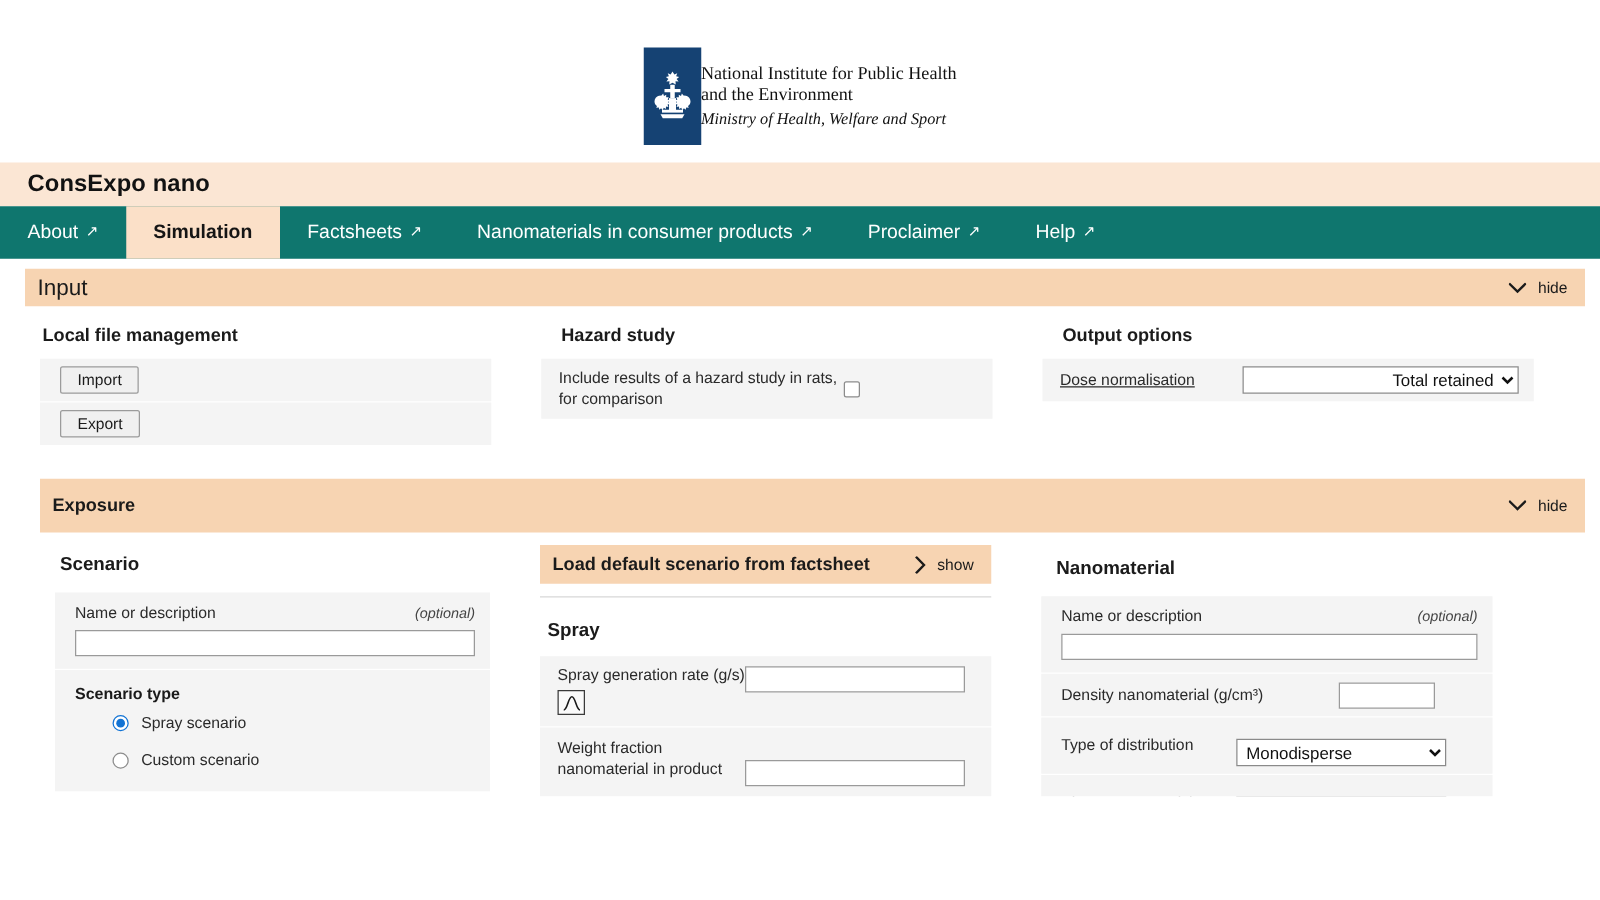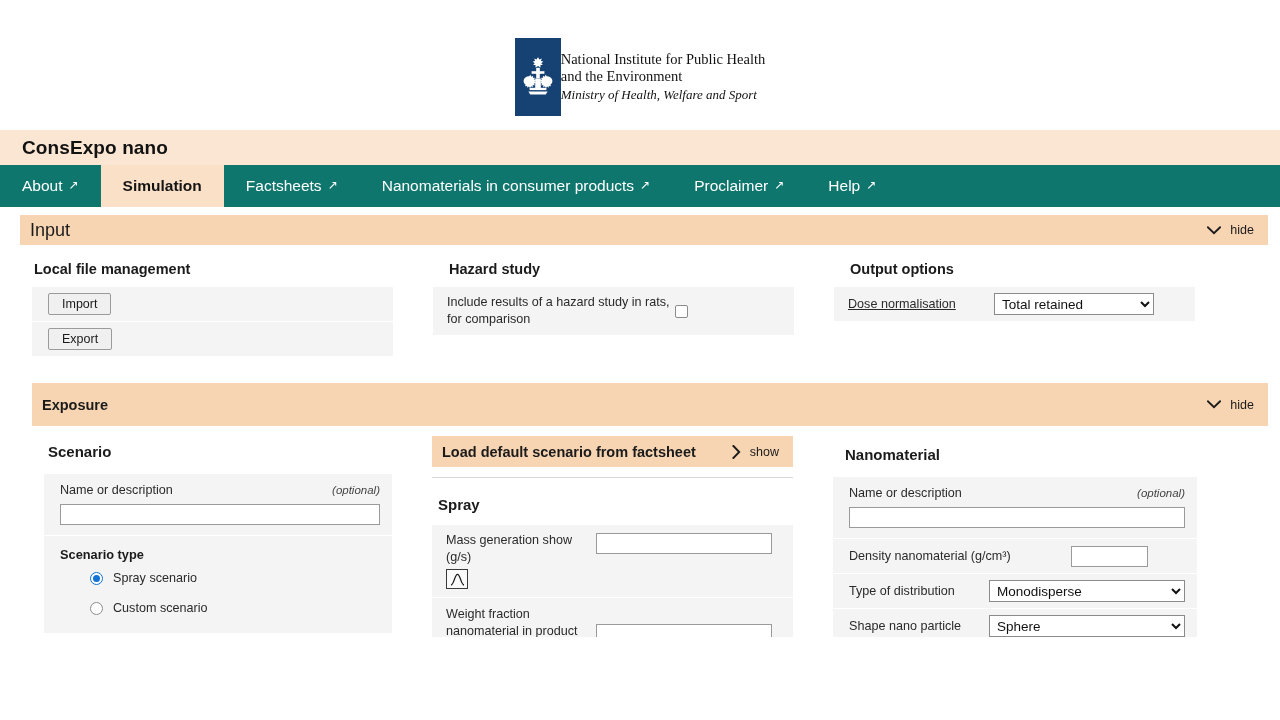--- a/index.html
+++ b/index.html
@@ -238,22 +238,22 @@
   select.sel {
     font-family: "Liberation Sans", sans-serif;
     font-size: 13.5px;
     height: 22px;
     border: 1px solid #8a8a8a;
     background: #ffffff;
     color: #111111;
     box-sizing: border-box;
     padding: 0 3px;
   }
-  select.sel.w185 { width: 160px; }
-  select.sel.w182 { width: 196px; }
+  select.sel.w185 { width: 221px; text-align: right; }
+  select.sel.w182 { width: 168px; margin-top: 11px; }
 
   button.btn {
     font-family: "Liberation Sans", sans-serif;
     font-size: 12.5px;
     color: #1a1a1a;
     background: #f0f0f0;
     border: 1px solid #9b9b9b;
     border-radius: 2px;
     padding: 3px 13px;
     cursor: pointer;
@@ -516,21 +516,21 @@
               </span>
             </div>
             <div class="loadbar-underline"></div>
           </div>
 
           <div class="spray-head">Spray</div>
 
           <div class="stack-row" style="padding:7px 12px 7px 14px;">
             <div style="display:flex; align-items:flex-start;">
               <div style="flex:0 0 150px;">
-                <div class="row-label">Mass generation show (g/s)</div>
+                <div class="row-label">Spray generation rate (g/s)</div>
                 <div class="dist-btn">
                   <svg width="15" height="13" viewBox="0 0 15 13">
                     <path d="M1 12 C4 12 4.6 1.4 7.5 1.4 C10.4 1.4 11 12 14 12" fill="none" stroke="#1a1a1a" stroke-width="1.3"></path>
                   </svg>
                 </div>
               </div>
               <input class="txt med" type="text" style="margin-top: 1px;" value="">
             </div>
           </div>
 

